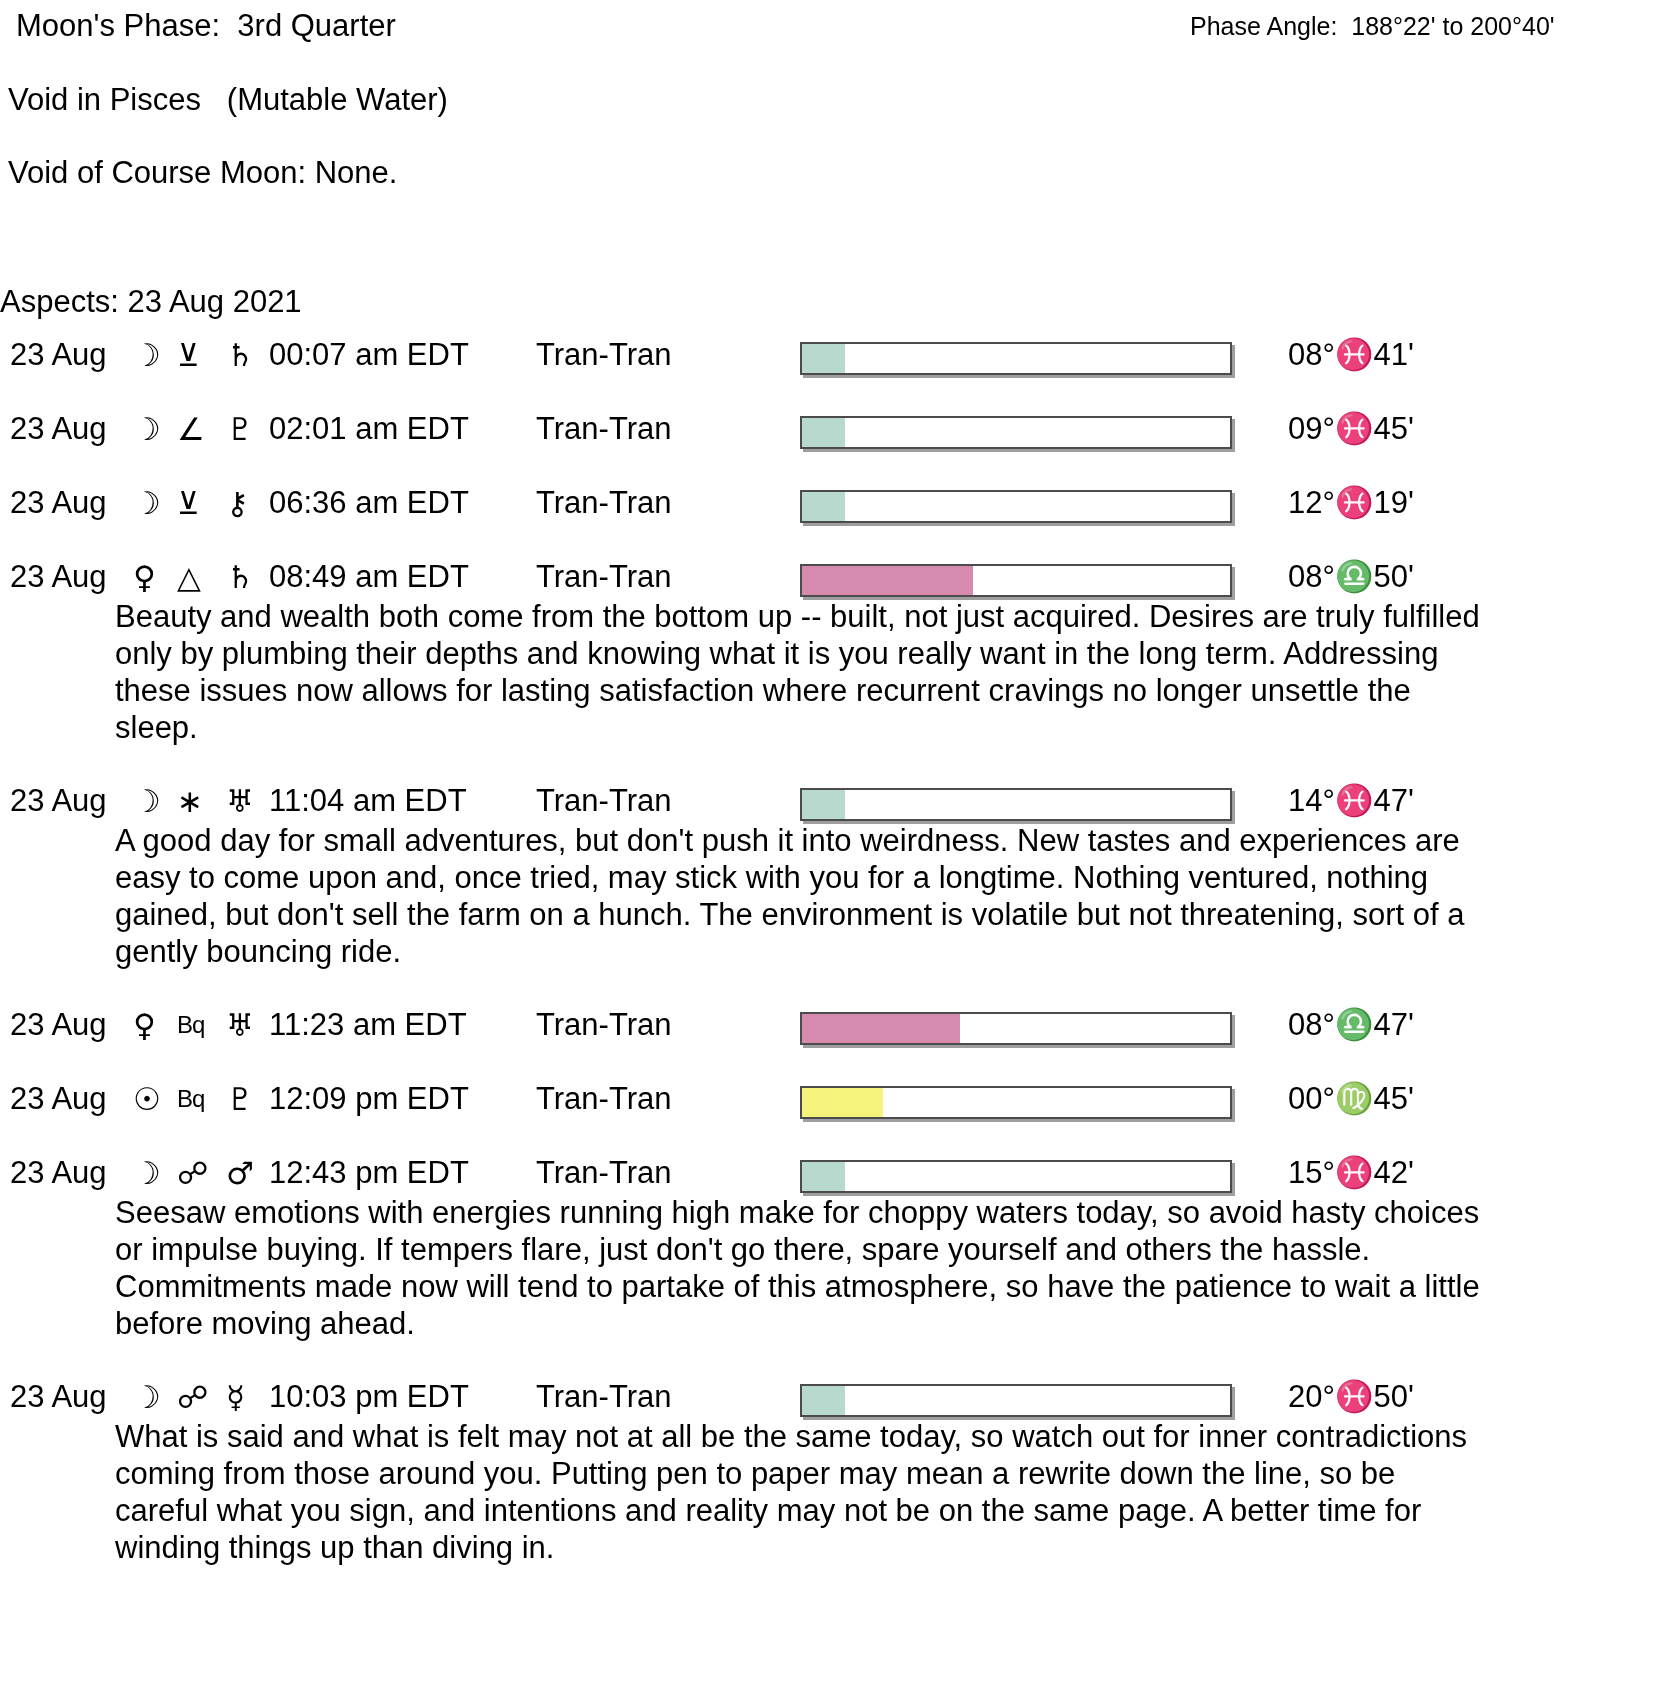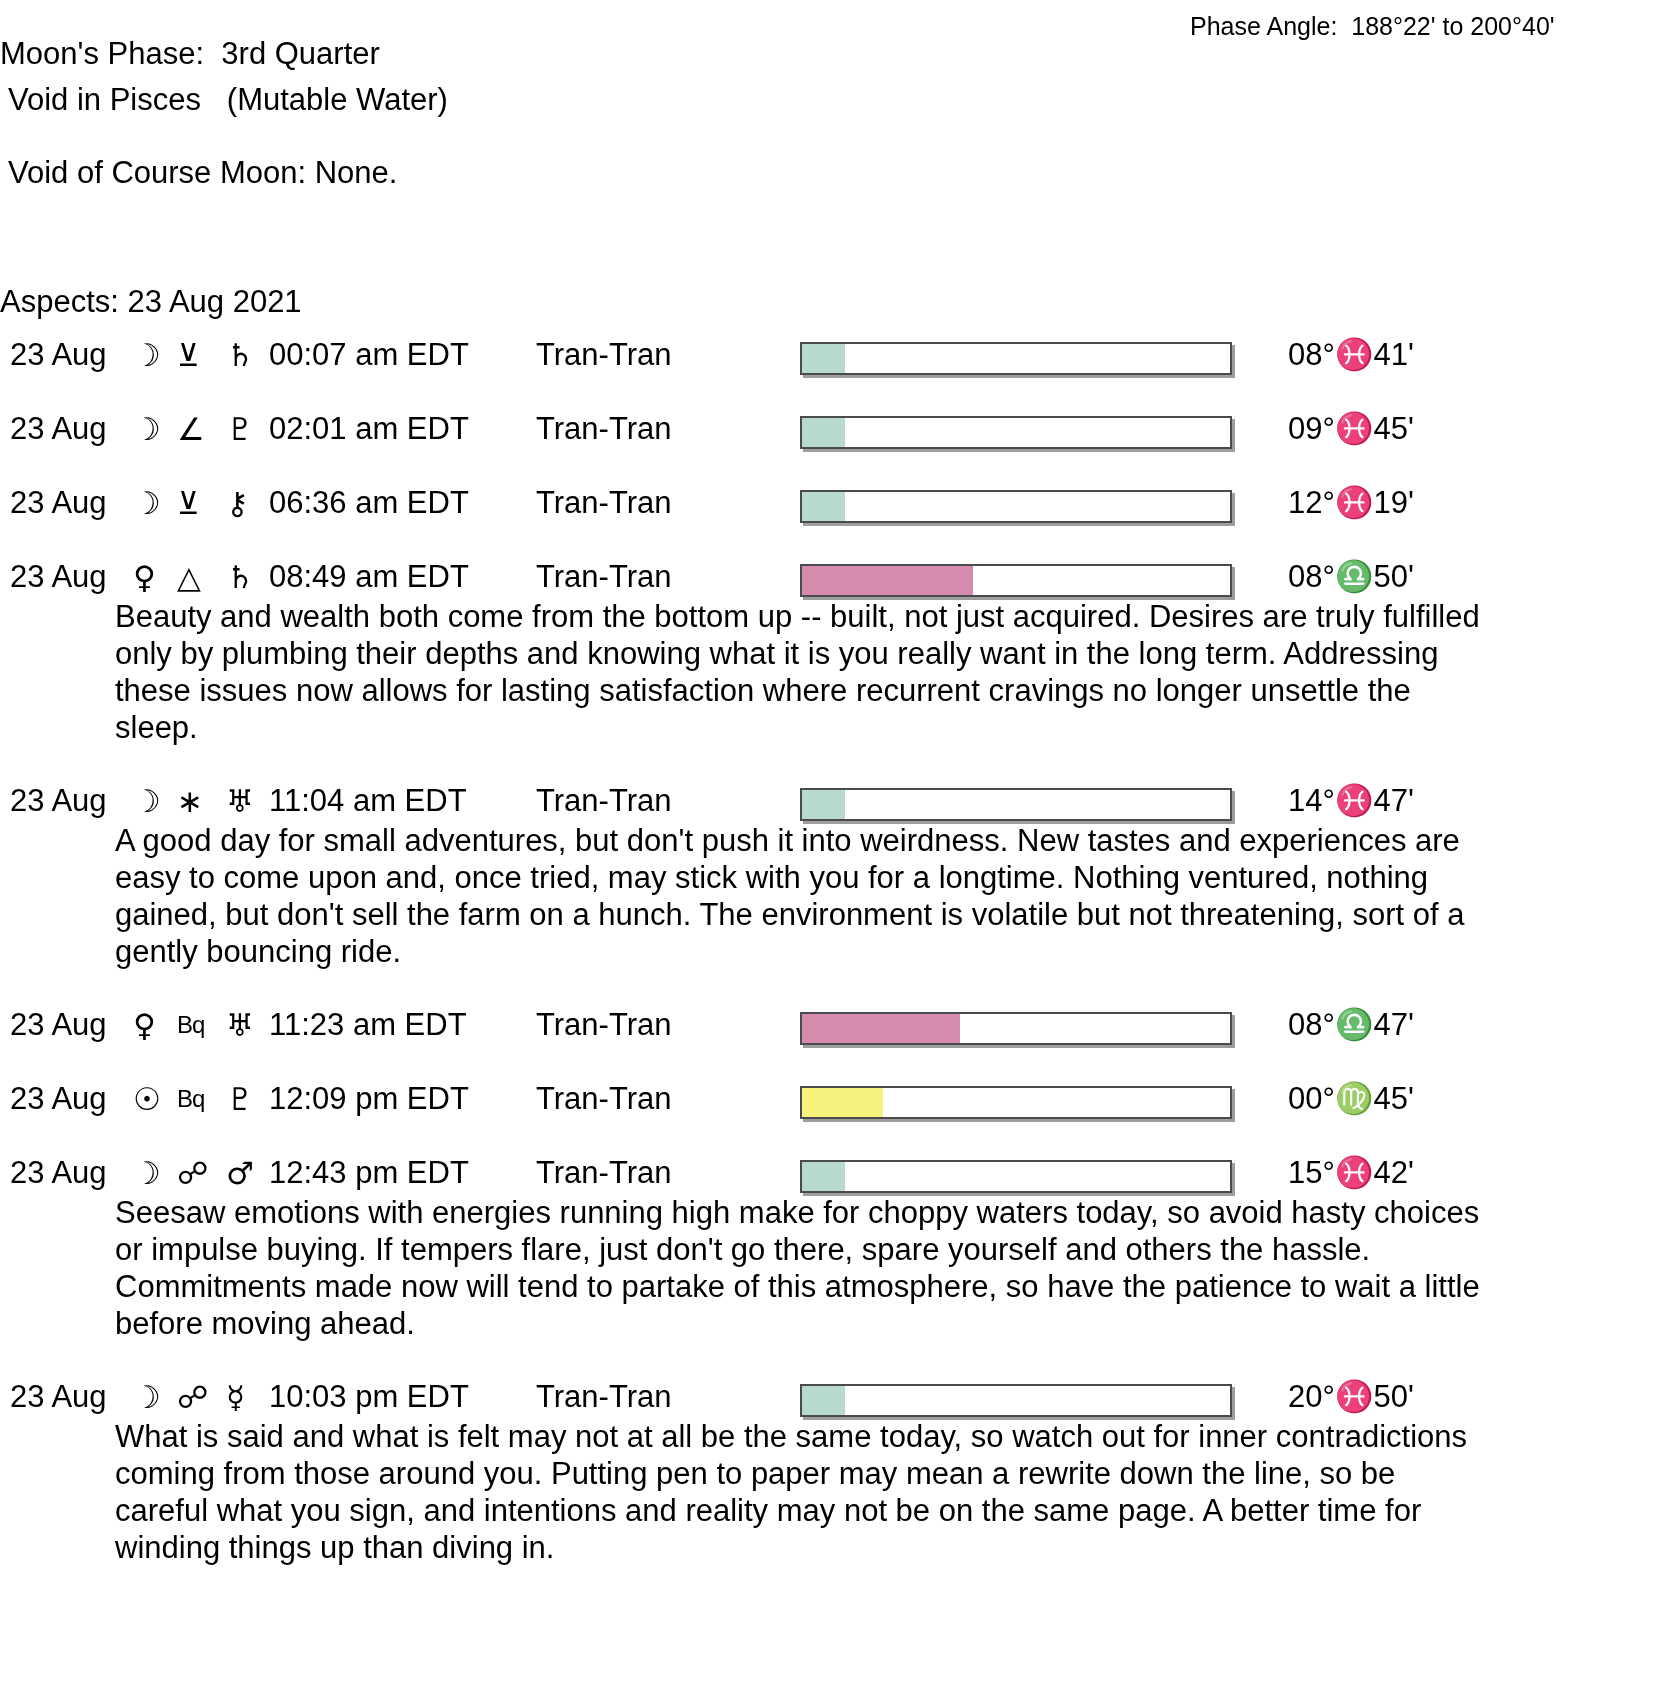--- a/index.html
+++ b/index.html
@@ -2,21 +2,21 @@
 <html><head>
 <meta charset="utf-8">
 <style>
   html,body{margin:0;padding:0;}
   body{
     width:1676px;height:1706px;position:relative;background:#ffffff;color:#000;
     font-family:"Liberation Sans", sans-serif;font-size:31px;line-height:36px;
     overflow:hidden;
   }
   .abs{position:absolute;white-space:pre;}
-  #moon-phase-line{top:8px;left:0;margin-top:28px;}
+  #moon-phase-line{top:8px;left:16px;}
   #phase-angle-line{top:8px;left:1190px;font-size:25px;}
   #moon-sign-line{top:82px;left:8px;}
   #voc-line{top:155px;left:8px;}
   #aspects-title{top:284px;left:0;width:1512px;text-align:left;}
   #rows{position:absolute;top:336px;left:10px;width:1660px;}
   .block{margin-bottom:36px;}
   .row{display:flex;align-items:center;height:38px;}
   .c{display:inline-block;white-space:pre;}
   .date{width:123px;}
   .g1{width:44px;}

